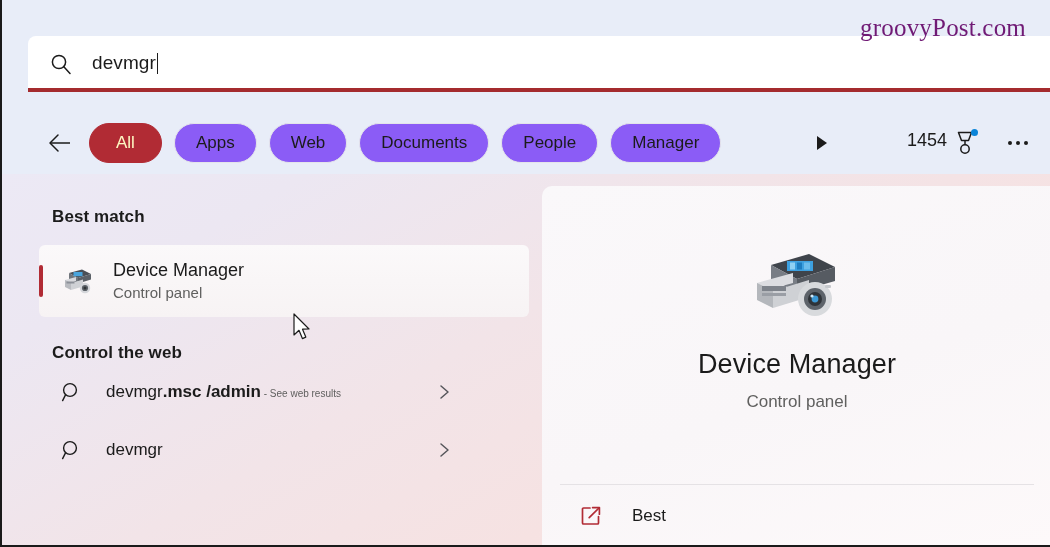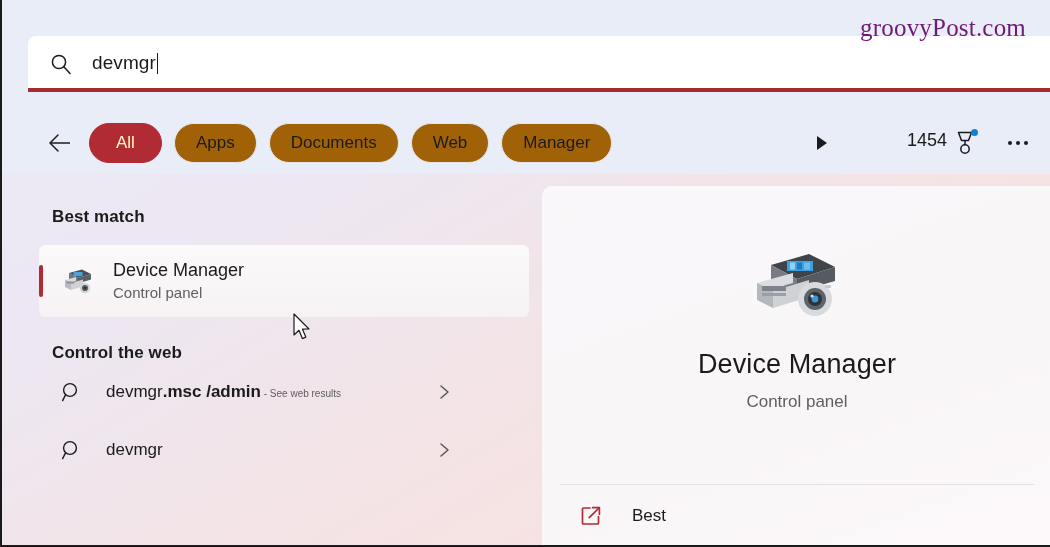--- a/index.html
+++ b/index.html
@@ -109,21 +109,21 @@
     flex: 0 0 auto;
   }
   .pill {
     height: 40px;
     border-radius: 20px;
     display: inline-flex;
     align-items: center;
     padding: 8px 21px;
     font-size: 17px;
     color: #1b1b1b;
-    background: #a16207;
+    background: #8b5cf6;
     border: 1px solid #e4e4ea;
     margin-right: 12px;
     white-space: nowrap;
     cursor: pointer;
     flex: 0 0 auto;
   }
   .pill.active {
     background: #b12b34;
     color: #fef9c3;
     border-color: #b12b34;
@@ -341,24 +341,27 @@
     </span>
 
     <div class="tabs-clip">
       <div class="pill active">
           <span>All</span>
         </div>
       <div class="pill">
           <span>Apps</span>
         </div>
       <div class="pill">
+          <span>Web</span>
+        </div>
+      <div class="pill">
           <span>Documents</span>
         </div>
       <div class="pill">
-          <span>Web</span>
+          <span>People</span>
         </div>
       <div class="pill">
           <span>Manager</span>
         </div>
     </div>
 
     <span class="scroll-next">
       <svg width="22" height="22" viewBox="0 0 22 22">
         <polygon points="7,4 17,11 7,18" fill="#1b1b1b"></polygon>
       </svg>

